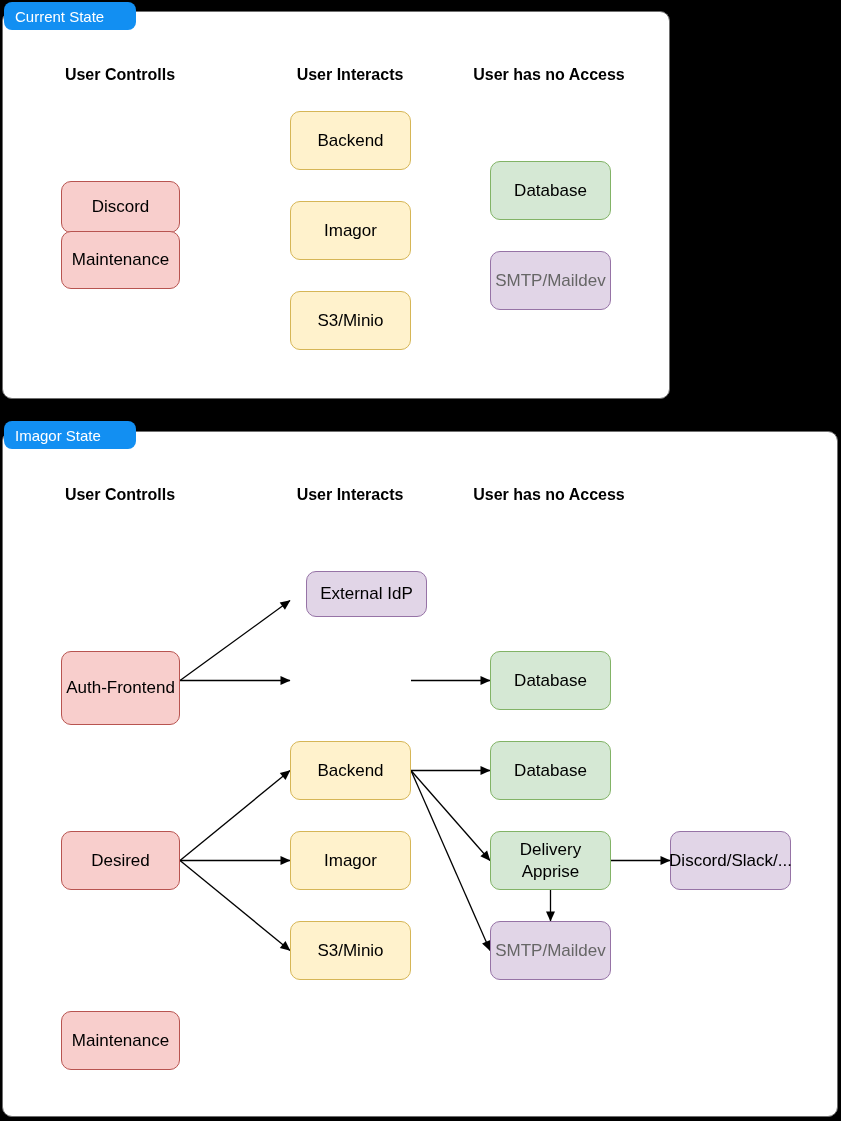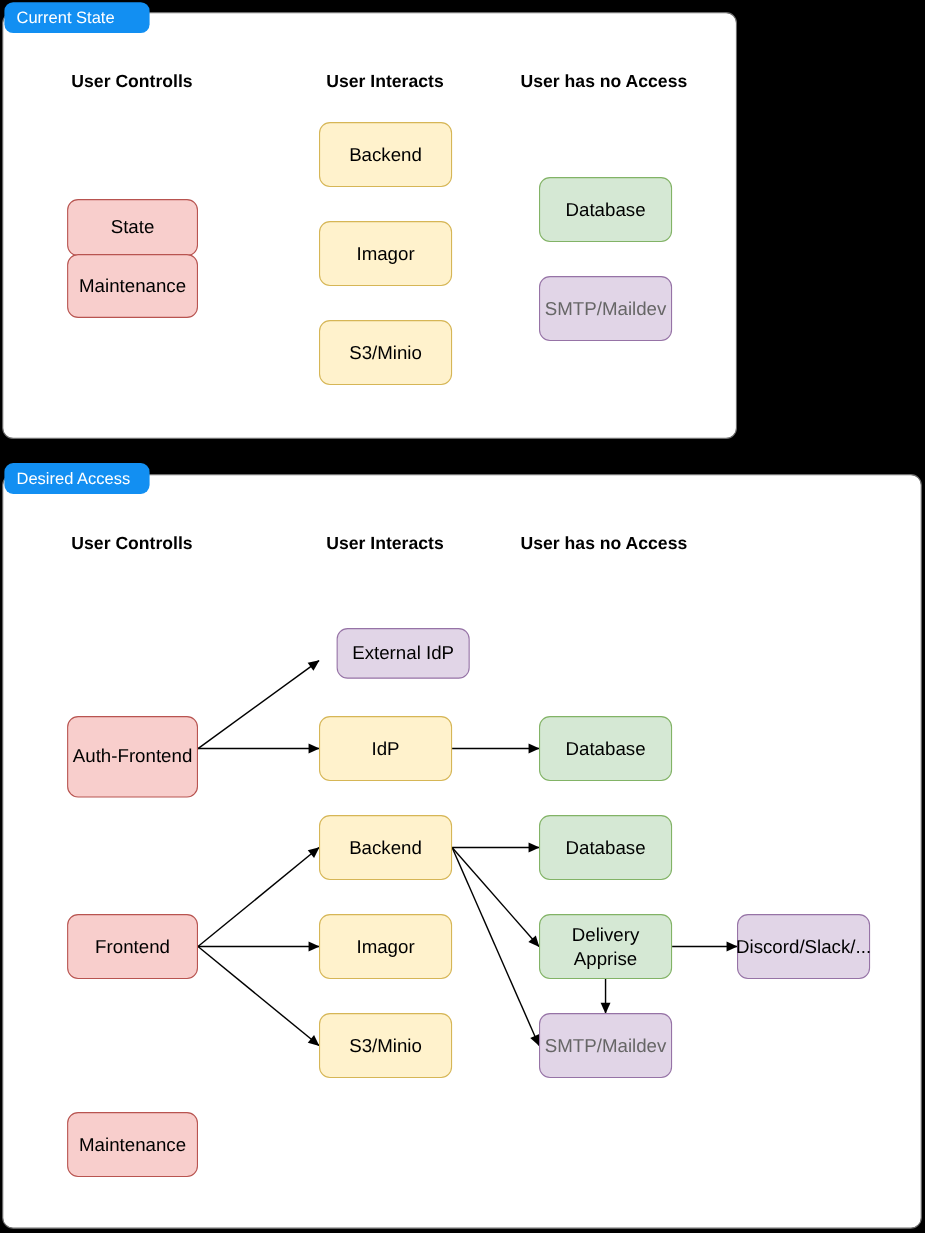--- a/index.html
+++ b/index.html
@@ -48,42 +48,41 @@
       <line x1="180" y1="860.5" x2="290" y2="860.5" stroke="#000000" stroke-width="1.3" marker-end="url(#arrowhead)"></line>
       <line x1="180" y1="860.5" x2="290" y2="950.5" stroke="#000000" stroke-width="1.3" marker-end="url(#arrowhead)"></line>
       <line x1="411" y1="770.5" x2="490" y2="770.5" stroke="#000000" stroke-width="1.3" marker-end="url(#arrowhead)"></line>
       <line x1="411" y1="770.5" x2="490" y2="860.5" stroke="#000000" stroke-width="1.3" marker-end="url(#arrowhead)"></line>
       <line x1="411" y1="770.5" x2="490" y2="950.5" stroke="#000000" stroke-width="1.3" marker-end="url(#arrowhead)"></line>
       <line x1="611" y1="860.5" x2="670" y2="860.5" stroke="#000000" stroke-width="1.3" marker-end="url(#arrowhead)"></line>
       <line x1="550.5" y1="890" x2="550.5" y2="921" stroke="#000000" stroke-width="1.3" marker-end="url(#arrowhead)"></line>
     </svg>
 
   <div class="tab" id="tab-0" style="left: 4px; top: 2px; width: 132px; height: 28px; background: rgb(18, 143, 242); color: rgb(255, 255, 255);">Current State</div>
-  <div class="tab" id="tab-1" style="left: 4px; top: 421px; width: 132px; height: 28px; background: rgb(18, 143, 242); color: rgb(255, 255, 255);">Desired Access</div>
+  <div class="tab" id="tab-1" style="left: 4px; top: 421px; width: 132px; height: 28px; background: rgb(18, 143, 242); color: rgb(255, 255, 255);">Imagor State</div>
 
 <div class="col-header" style="left: 120px; top: 75px;">User Controlls</div>
     <div class="col-header" style="left: 350px; top: 75px;">User Interacts</div>
     <div class="col-header" style="left: 549px; top: 75px;">User has no Access</div>
-    <div class="node" style="left: 61px; top: 181px; width: 119px; height: 52px; background: rgb(248, 206, 204); border-color: rgb(184, 84, 80); color: rgb(0, 0, 0);">State</div>
+    <div class="node" style="left: 61px; top: 181px; width: 119px; height: 52px; background: rgb(248, 206, 204); border-color: rgb(184, 84, 80); color: rgb(0, 0, 0);">Discord</div>
     <div class="node" style="left: 61px; top: 231px; width: 119px; height: 58px; background: rgb(248, 206, 204); border-color: rgb(184, 84, 80); color: rgb(0, 0, 0);">Maintenance</div>
     <div class="node" style="left: 290px; top: 111px; width: 121px; height: 59px; background: rgb(255, 242, 204); border-color: rgb(214, 182, 86); color: rgb(0, 0, 0);">Backend</div>
     <div class="node" style="left: 290px; top: 201px; width: 121px; height: 59px; background: rgb(255, 242, 204); border-color: rgb(214, 182, 86); color: rgb(0, 0, 0);">Imagor</div>
     <div class="node" style="left: 290px; top: 291px; width: 121px; height: 59px; background: rgb(255, 242, 204); border-color: rgb(214, 182, 86); color: rgb(0, 0, 0);">S3/Minio</div>
     <div class="node" style="left: 490px; top: 161px; width: 121px; height: 59px; background: rgb(213, 232, 212); border-color: rgb(130, 179, 102); color: rgb(0, 0, 0);">Database</div>
     <div class="node" style="left: 490px; top: 251px; width: 121px; height: 59px; background: rgb(225, 213, 231); border-color: rgb(150, 115, 166); color: rgb(102, 102, 102);">SMTP/Maildev</div>
     <div class="col-header" style="left: 120px; top: 495px;">User Controlls</div>
     <div class="col-header" style="left: 350px; top: 495px;">User Interacts</div>
     <div class="col-header" style="left: 549px; top: 495px;">User has no Access</div>
     <div class="node" style="left: 290px; top: 571px; width: 121px; height: 46px; background: rgb(225, 213, 231); border-color: rgb(150, 115, 166); color: rgb(0, 0, 0); margin-left: 16px;">External IdP</div>
     <div class="node" style="left: 61px; top: 651px; width: 119px; height: 74px; background: rgb(248, 206, 204); border-color: rgb(184, 84, 80); color: rgb(0, 0, 0);">Auth-Frontend</div>
-    <div class="node" style="left: 290px; top: 651px; width: 121px; height: 59px; background: rgb(255, 242, 204); border-color: rgb(214, 182, 86); color: rgb(0, 0, 0);">IdP</div>
     <div class="node" style="left: 490px; top: 651px; width: 121px; height: 59px; background: rgb(213, 232, 212); border-color: rgb(130, 179, 102); color: rgb(0, 0, 0);">Database</div>
     <div class="node" style="left: 290px; top: 741px; width: 121px; height: 59px; background: rgb(255, 242, 204); border-color: rgb(214, 182, 86); color: rgb(0, 0, 0);">Backend</div>
     <div class="node" style="left: 490px; top: 741px; width: 121px; height: 59px; background: rgb(213, 232, 212); border-color: rgb(130, 179, 102); color: rgb(0, 0, 0);">Database</div>
-    <div class="node" style="left: 61px; top: 831px; width: 119px; height: 59px; background: rgb(248, 206, 204); border-color: rgb(184, 84, 80); color: rgb(0, 0, 0);">Frontend</div>
+    <div class="node" style="left: 61px; top: 831px; width: 119px; height: 59px; background: rgb(248, 206, 204); border-color: rgb(184, 84, 80); color: rgb(0, 0, 0);">Desired</div>
     <div class="node" style="left: 290px; top: 831px; width: 121px; height: 59px; background: rgb(255, 242, 204); border-color: rgb(214, 182, 86); color: rgb(0, 0, 0);">Imagor</div>
     <div class="node" style="left: 670px; top: 831px; width: 121px; height: 59px; background: rgb(225, 213, 231); border-color: rgb(150, 115, 166); color: rgb(0, 0, 0);">Discord/Slack/...</div>
     <div class="node" style="left: 490px; top: 831px; width: 121px; height: 59px; background: rgb(213, 232, 212); border-color: rgb(130, 179, 102); color: rgb(0, 0, 0);">Delivery
 Apprise</div>
     <div class="node" style="left: 290px; top: 921px; width: 121px; height: 59px; background: rgb(255, 242, 204); border-color: rgb(214, 182, 86); color: rgb(0, 0, 0);">S3/Minio</div>
     <div class="node" style="left: 490px; top: 921px; width: 121px; height: 59px; background: rgb(225, 213, 231); border-color: rgb(150, 115, 166); color: rgb(102, 102, 102);">SMTP/Maildev</div>
     <div class="node" style="left: 61px; top: 1011px; width: 119px; height: 59px; background: rgb(248, 206, 204); border-color: rgb(184, 84, 80); color: rgb(0, 0, 0);">Maintenance</div>
   </div>
 
 </body></html>

